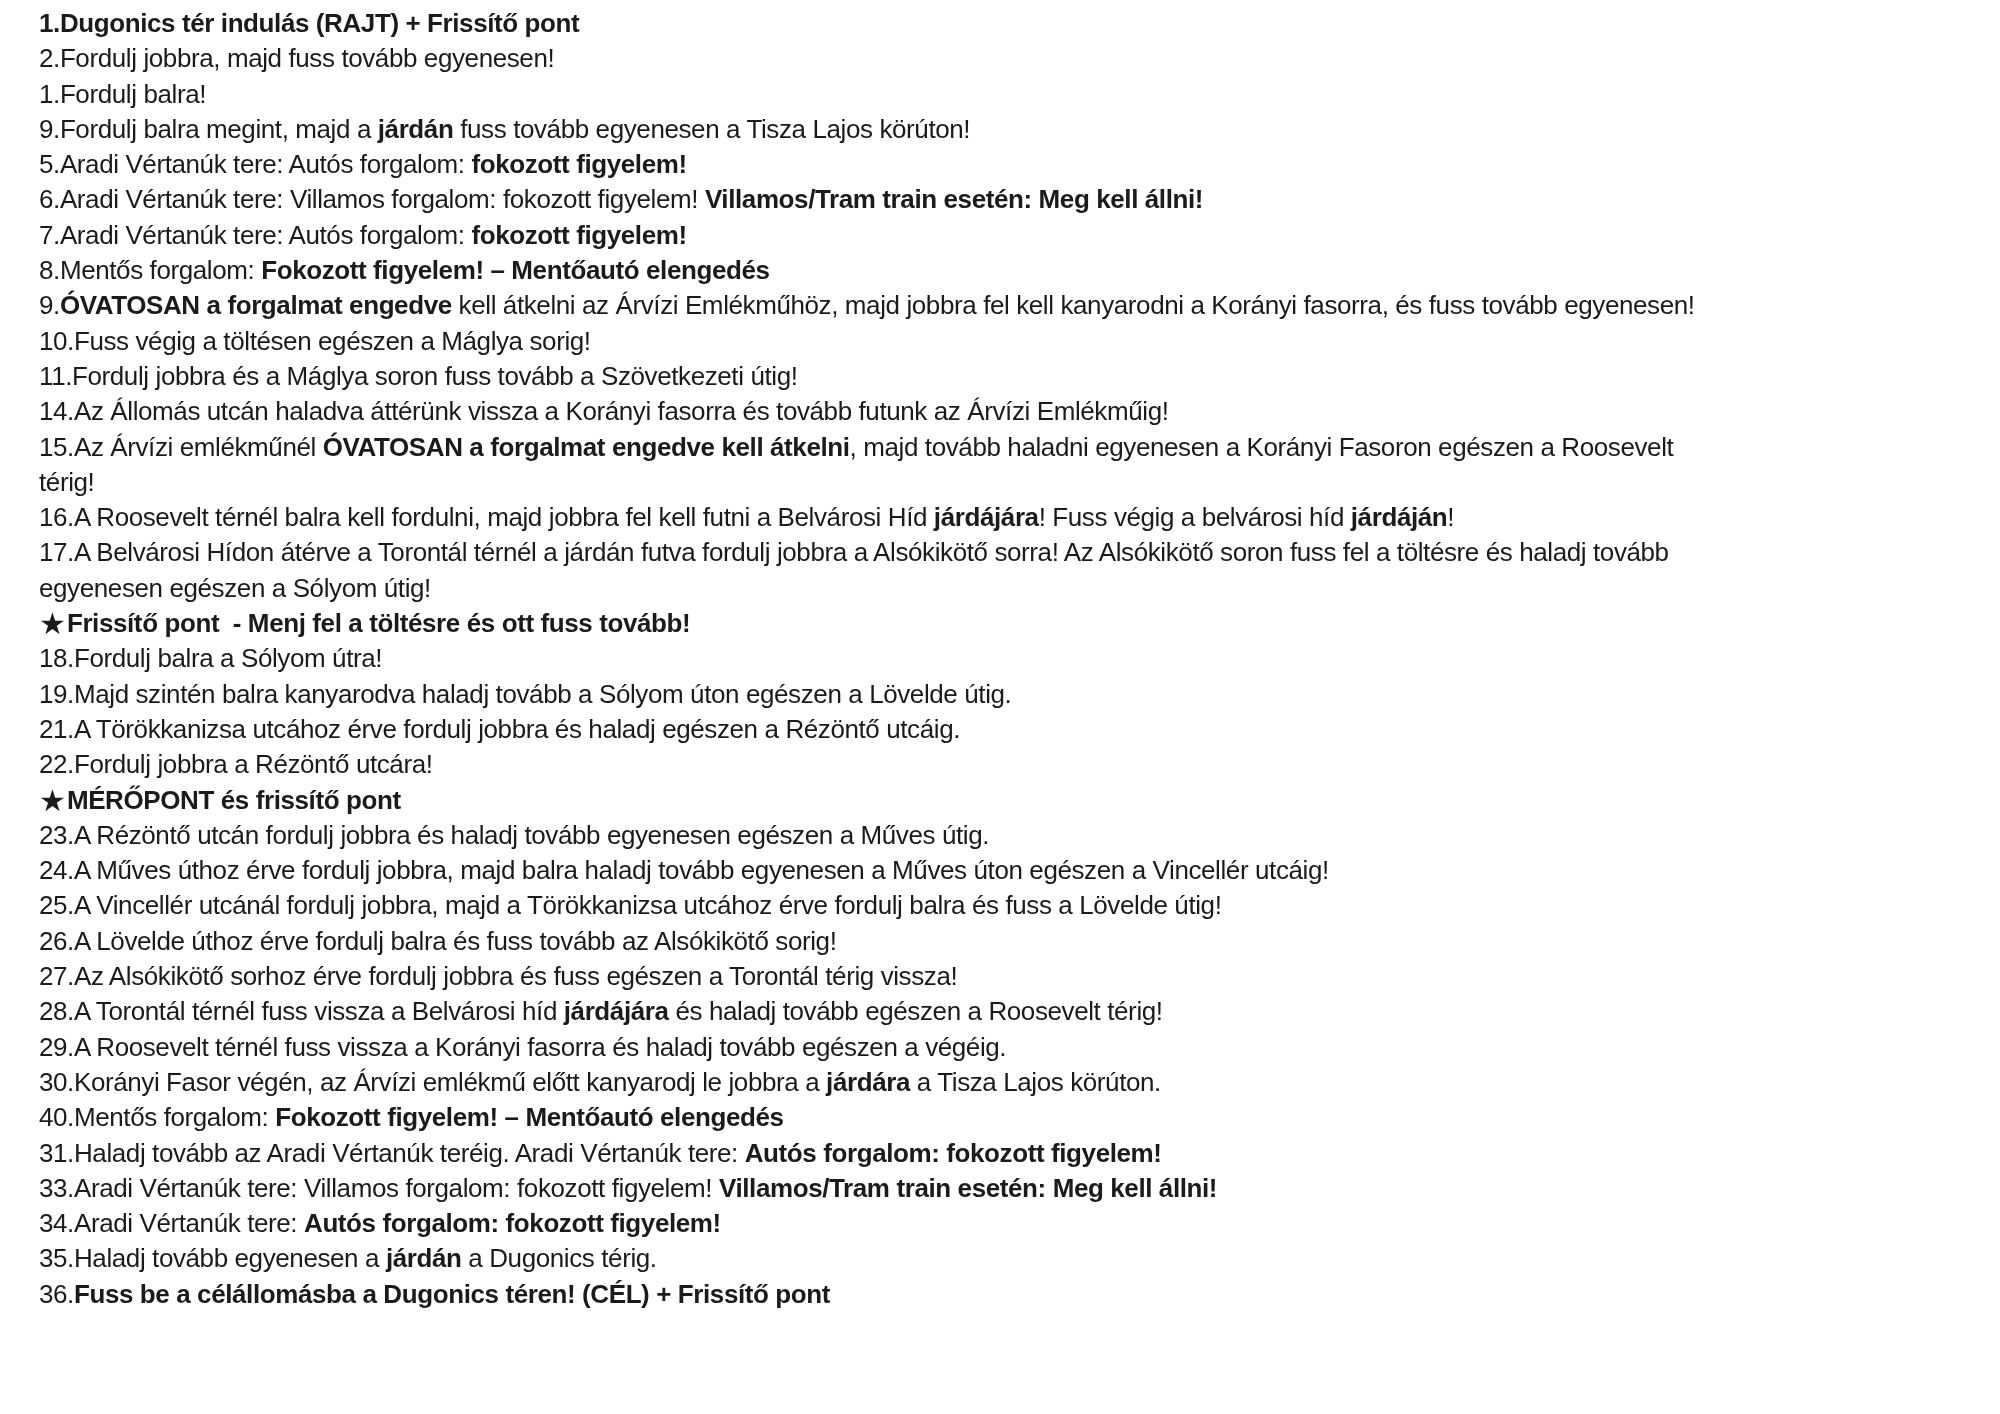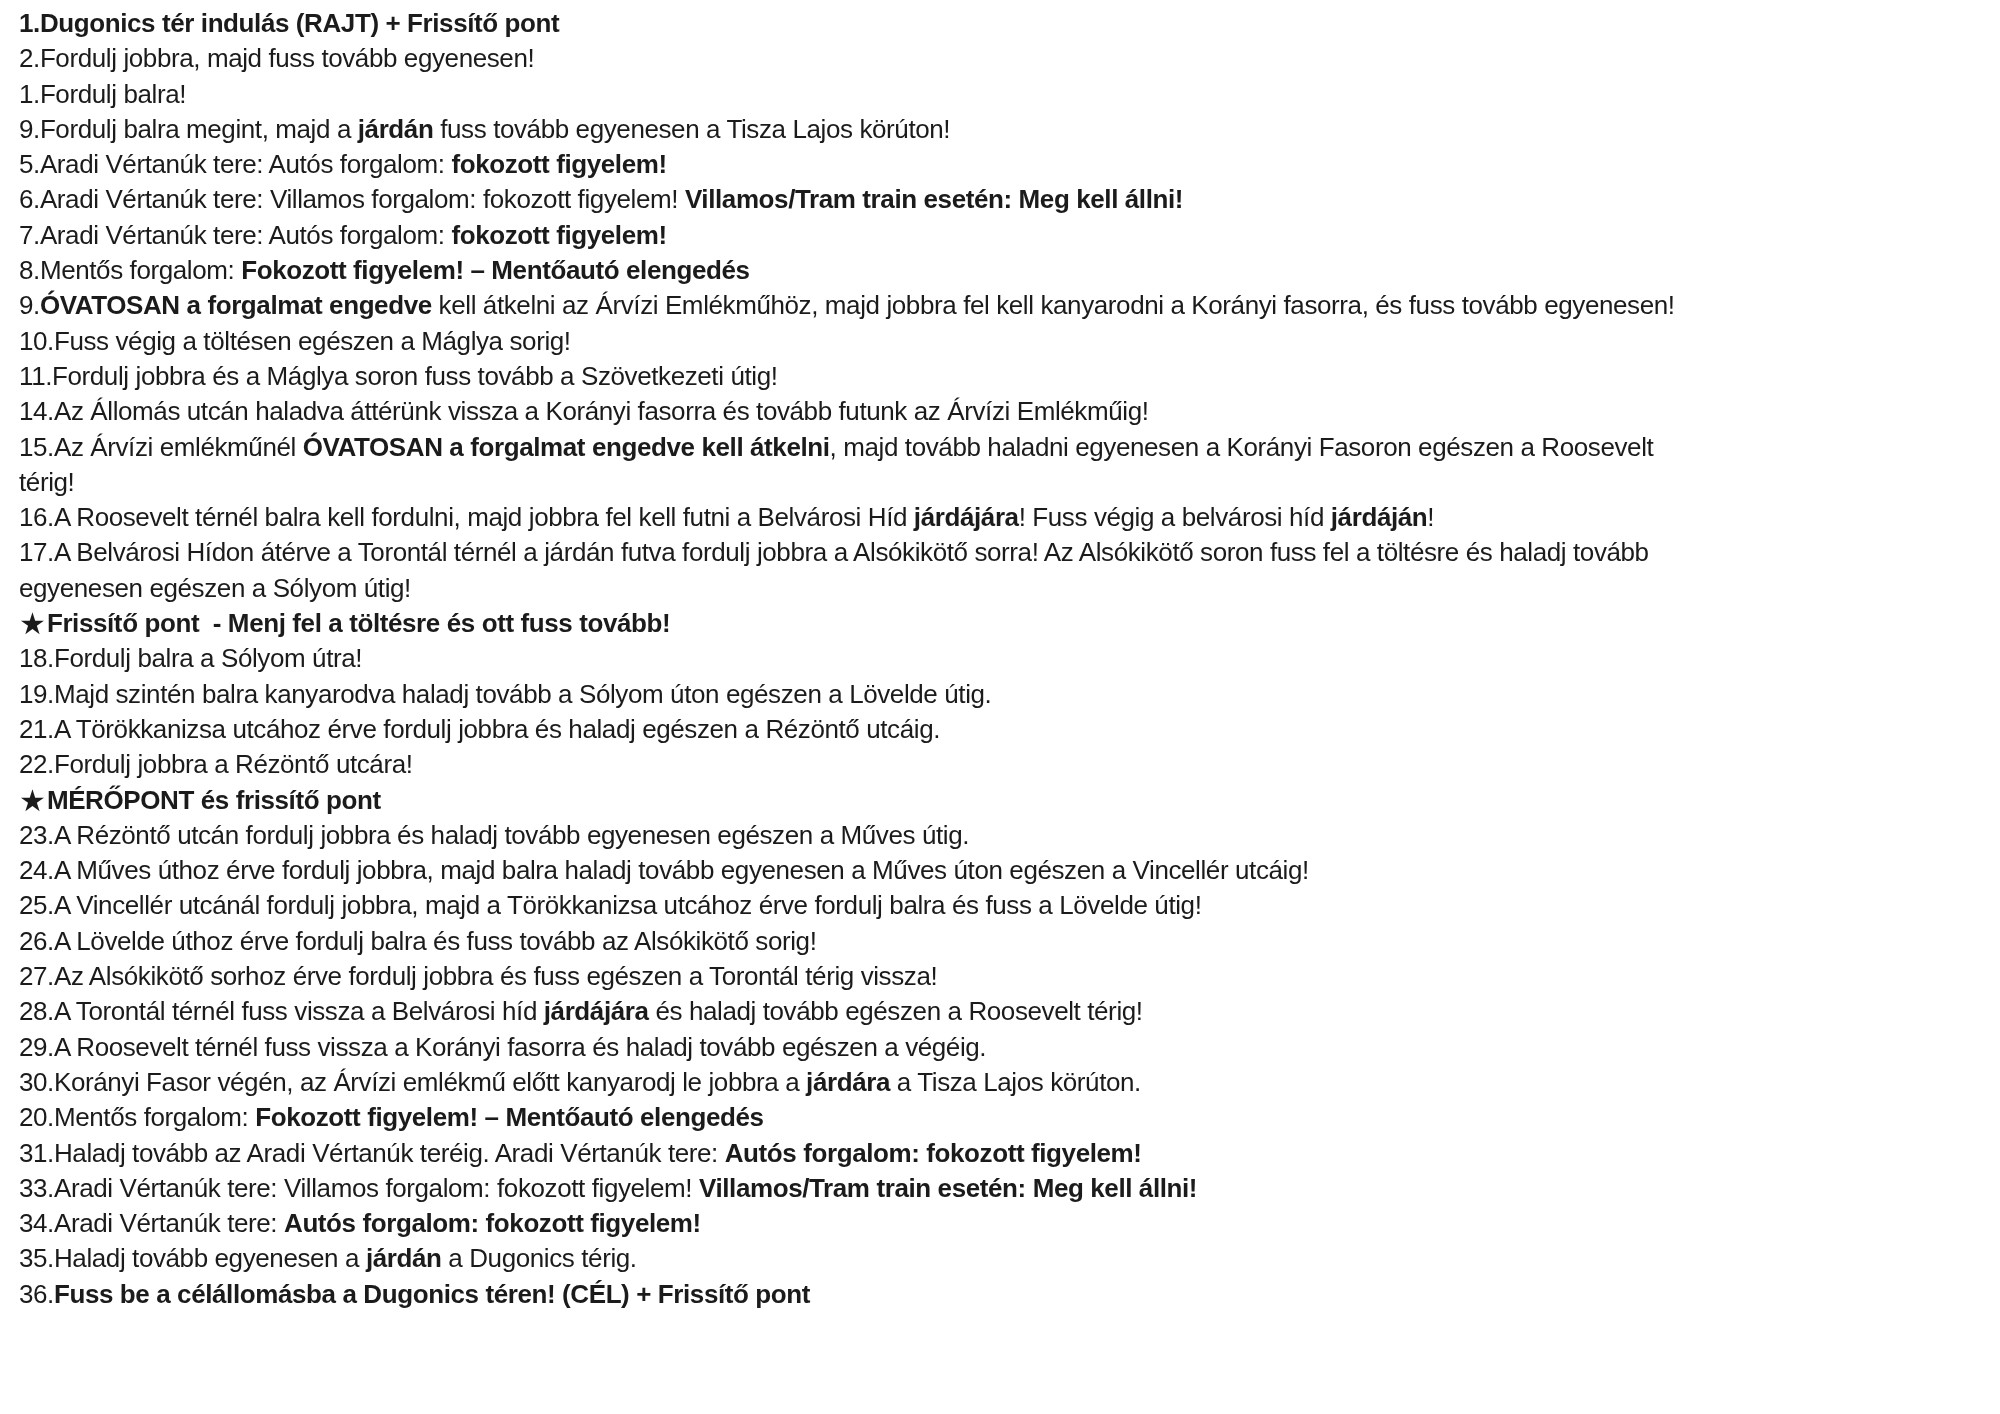--- a/index.html
+++ b/index.html
@@ -11,20 +11,21 @@
     font-family: "Liberation Sans", sans-serif;
     font-size: 26px;
     letter-spacing: -0.4px;
     color: #1b1b1b;
     padding: 6px 10px 0 19px;
   }
   .doc { width: 100%; }
   .line {
     line-height: 35.3px;
     white-space: pre-wrap;
+    margin-left: 20px;
   }
   .seg { font-weight: 400; }
   .seg.b { font-weight: 700; }
   .star {
     font-size: 30px;
     font-weight: 400;
     letter-spacing: 0;
     vertical-align: -2px;
     margin-right: 1px;
   }
@@ -57,19 +58,19 @@
     <div class="line"><span class="seg">22.Fordulj jobbra a Rézöntő utcára!</span></div>
     <div class="line"><span class="star">★</span><span class="seg b">MÉRŐPONT és frissítő pont</span></div>
     <div class="line"><span class="seg">23.A Rézöntő utcán fordulj jobbra és haladj tovább egyenesen egészen a Műves útig.</span></div>
     <div class="line"><span class="seg">24.A Műves úthoz érve fordulj jobbra, majd balra haladj tovább egyenesen a Műves úton egészen a Vincellér utcáig!</span></div>
     <div class="line"><span class="seg">25.A Vincellér utcánál fordulj jobbra, majd a Törökkanizsa utcához érve fordulj balra és fuss a Lövelde útig!</span></div>
     <div class="line"><span class="seg">26.A Lövelde úthoz érve fordulj balra és fuss tovább az Alsókikötő sorig!</span></div>
     <div class="line"><span class="seg">27.Az Alsókikötő sorhoz érve fordulj jobbra és fuss egészen a Torontál térig vissza!</span></div>
     <div class="line"><span class="seg">28.A Torontál térnél fuss vissza a Belvárosi híd </span><span class="seg b">járdájára</span><span class="seg"> és haladj tovább egészen a Roosevelt térig!</span></div>
     <div class="line"><span class="seg">29.A Roosevelt térnél fuss vissza a Korányi fasorra és haladj tovább egészen a végéig.</span></div>
     <div class="line"><span class="seg">30.Korányi Fasor végén, az Árvízi emlékmű előtt kanyarodj le jobbra a </span><span class="seg b">járdára</span><span class="seg"> a Tisza Lajos körúton.</span></div>
-    <div class="line"><span class="seg">20.Mentős forgalom: </span><span class="seg b">Fokozott figyelem! – Mentőautó elengedés</span></div>
+    <div class="line"><span class="seg">40.Mentős forgalom: </span><span class="seg b">Fokozott figyelem! – Mentőautó elengedés</span></div>
     <div class="line"><span class="seg">31.Haladj tovább az Aradi Vértanúk teréig. Aradi Vértanúk tere: </span><span class="seg b">Autós forgalom: fokozott figyelem!</span></div>
     <div class="line"><span class="seg">33.Aradi Vértanúk tere: Villamos forgalom: fokozott figyelem! </span><span class="seg b">Villamos/Tram train esetén: Meg kell állni!</span></div>
     <div class="line"><span class="seg">34.Aradi Vértanúk tere: </span><span class="seg b">Autós forgalom: fokozott figyelem!</span></div>
     <div class="line"><span class="seg">35.Haladj tovább egyenesen a </span><span class="seg b">járdán</span><span class="seg"> a Dugonics térig.</span></div>
     <div class="line"><span class="seg">36.</span><span class="seg b">Fuss be a célállomásba a Dugonics téren! (CÉL) + Frissítő pont</span></div>
   </main>
 
 </body></html>

